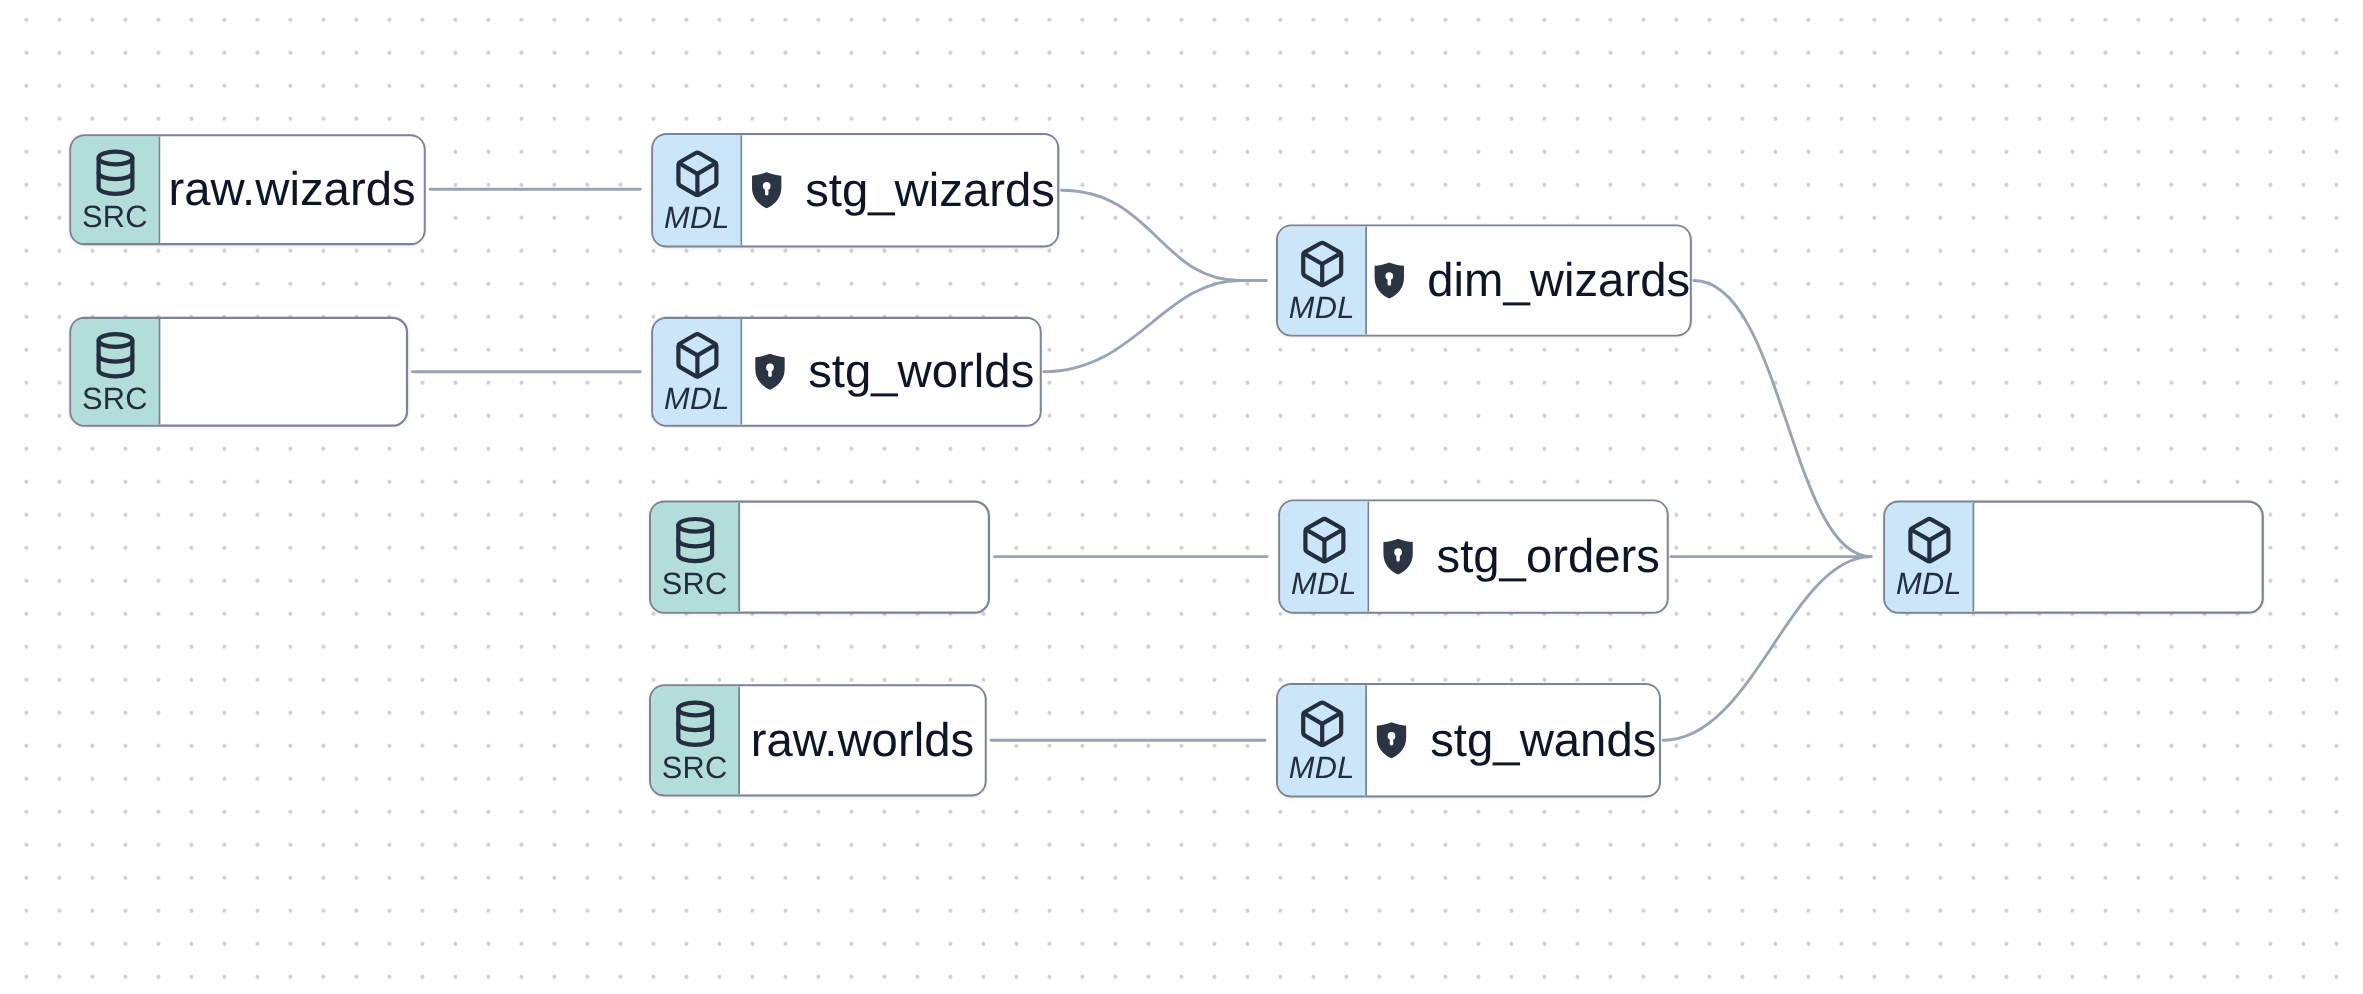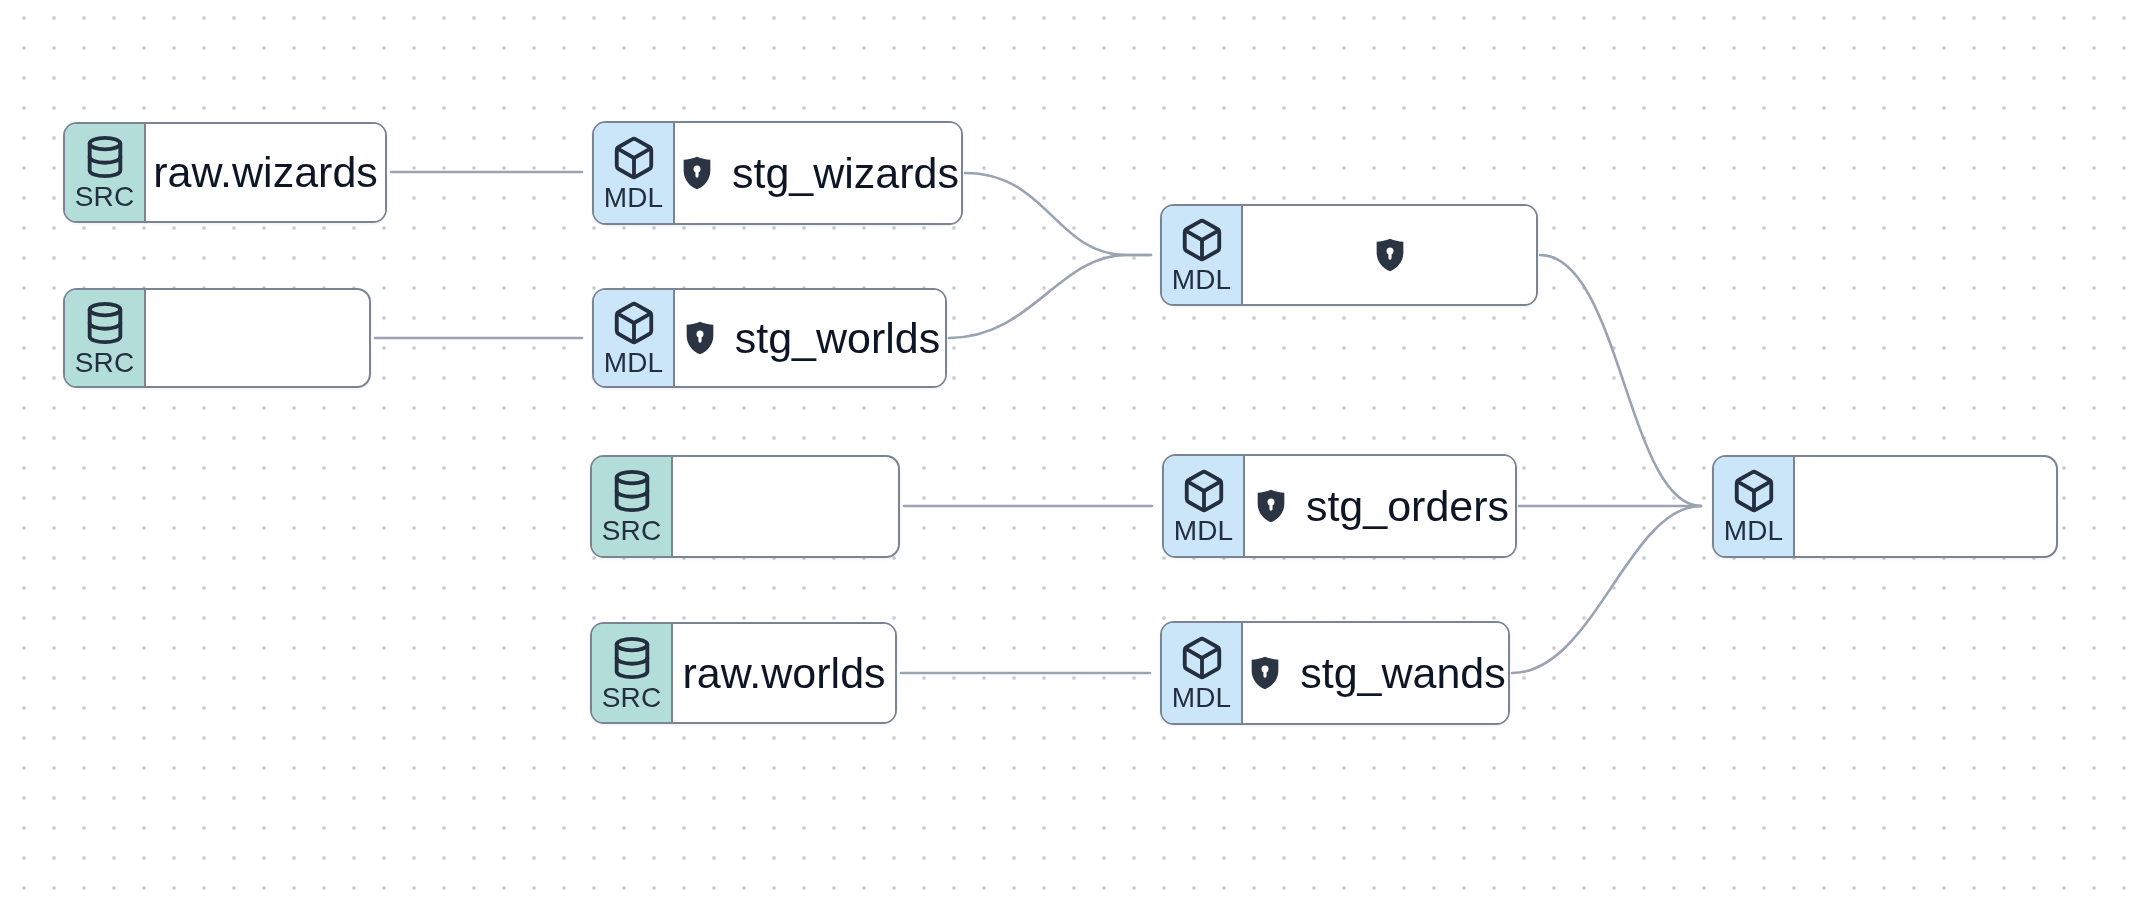--- a/index.html
+++ b/index.html
@@ -52,21 +52,21 @@
     display: flex;
     flex-direction: column;
     align-items: center;
     justify-content: center;
     gap: 3px;
     border-right: 2.5px solid var(--border, #7a8492);
     border-radius: 11px 0 0 11px;
     box-sizing: border-box;
   }
   .kind-SRC .badge { background: var(--src, #b2ddd9); }
-  .kind-MDL .badge { background: var(--mdl, #cbe6f9); }
+  .kind-MDL .badge { background: var(--mdl, #cbe6f9); font-style: italic; }
   .badge-icon svg { width: 46px; height: 46px; display: block; }
   .badge-label {
     font-size: 28px;
     font-weight: 500;
     line-height: 1;
     color: var(--ink, #232e3f);
     letter-spacing: 0.2px;
   }
   .node-body {
     flex: 1 1 auto;
@@ -213,20 +213,21 @@
           <span class="badge-label">MDL</span>
         </div>
         <div class="node-body">
           <span class="shield">
             <svg viewBox="0 0 24 24">
               <path fill="#2b3443" d="M12 2.2c2.6 1 5.3 1.6 8 1.8v6.6c0 4.9-3.1 9.1-8 11.2-4.9-2.1-8-6.3-8-11.2V4c2.7-.2 5.4-.8 8-1.8z"></path>
               <circle cx="12" cy="9.6" r="2.1" fill="#ffffff"></circle>
               <rect x="11.05" y="10.4" width="1.9" height="4.4" rx="0.95" fill="#ffffff"></rect>
             </svg>
           </span>
+          <span class="node-title">dim_wizards</span>
         </div>
       </div>
       <div class="node kind-MDL" style="left: 1162px; top: 454px; width: 355px; height: 104px;">
         <div class="badge">
           <span class="badge-icon">
             <svg viewBox="0 0 24 24" fill="none" stroke="#232e3f" stroke-width="2" stroke-linecap="round" stroke-linejoin="round">
               <path d="M21 16V8a2 2 0 0 0-1-1.73l-7-4a2 2 0 0 0-2 0l-7 4A2 2 0 0 0 3 8v8a2 2 0 0 0 1 1.73l7 4a2 2 0 0 0 2 0l7-4A2 2 0 0 0 21 16z"></path>
               <polyline points="3.27 6.96 12 12.01 20.73 6.96"></polyline>
               <line x1="12" y1="22.08" x2="12" y2="12"></line>
             </svg>

